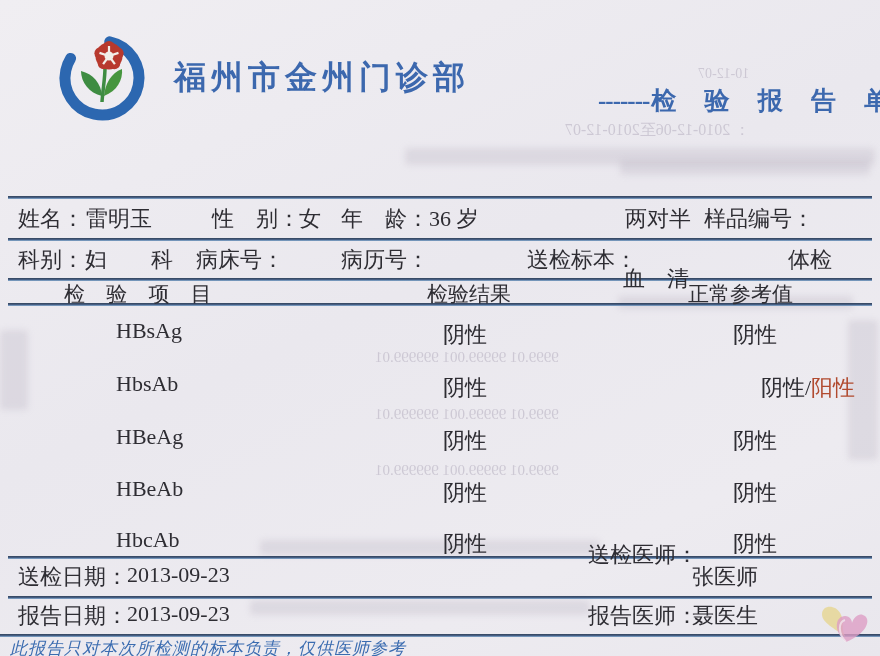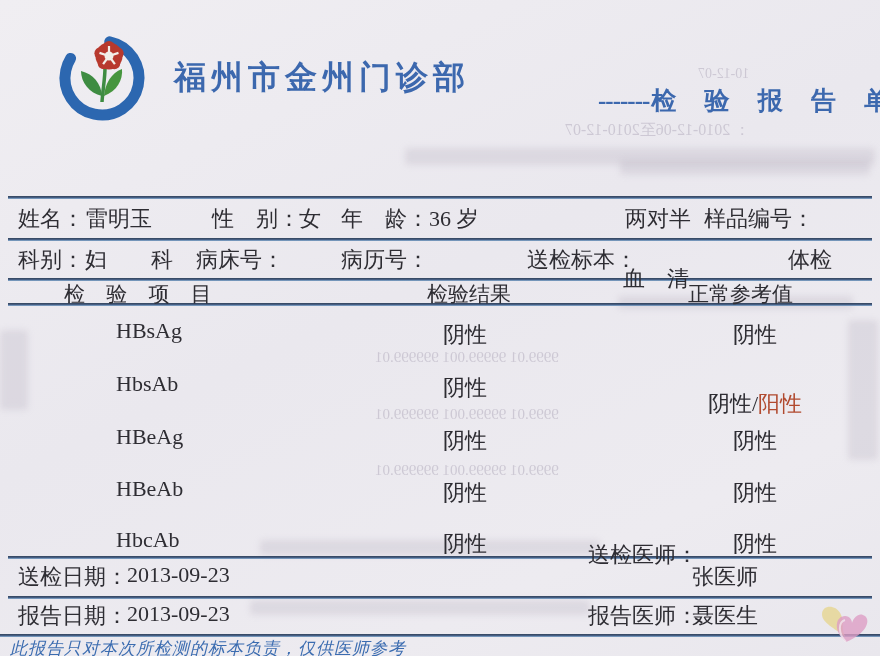--- a/index.html
+++ b/index.html
@@ -134,21 +134,21 @@
   <span class="hdr" style="left:688px;top:280px;">正常参考值</span>
 
   <div>
     <span class="item-cell" style="top:318px;">HBsAg</span>
     <span class="result-cell" style="top:320px;">阴性</span>
     <span class="ref-cell" style="top:320px;">阴性</span>
   </div>
   <div>
     <span class="item-cell" style="top:371px;">HbsAb</span>
     <span class="result-cell" style="top:373px;">阴性</span>
-    <span class="ref-cell" style="top:389px;"><span>阴性/</span><span class="red">阳性</span></span>
+    <span class="ref-cell" style="top:373px;text-align:right;"><span>阴性/</span><span class="red">阳性</span></span>
   </div>
   <div>
     <span class="item-cell" style="top:424px;">HBeAg</span>
     <span class="result-cell" style="top:426px;">阴性</span>
     <span class="ref-cell" style="top:426px;">阴性</span>
   </div>
   <div>
     <span class="item-cell" style="top:476px;">HBeAb</span>
     <span class="result-cell" style="top:478px;">阴性</span>
     <span class="ref-cell" style="top:478px;">阴性</span>

